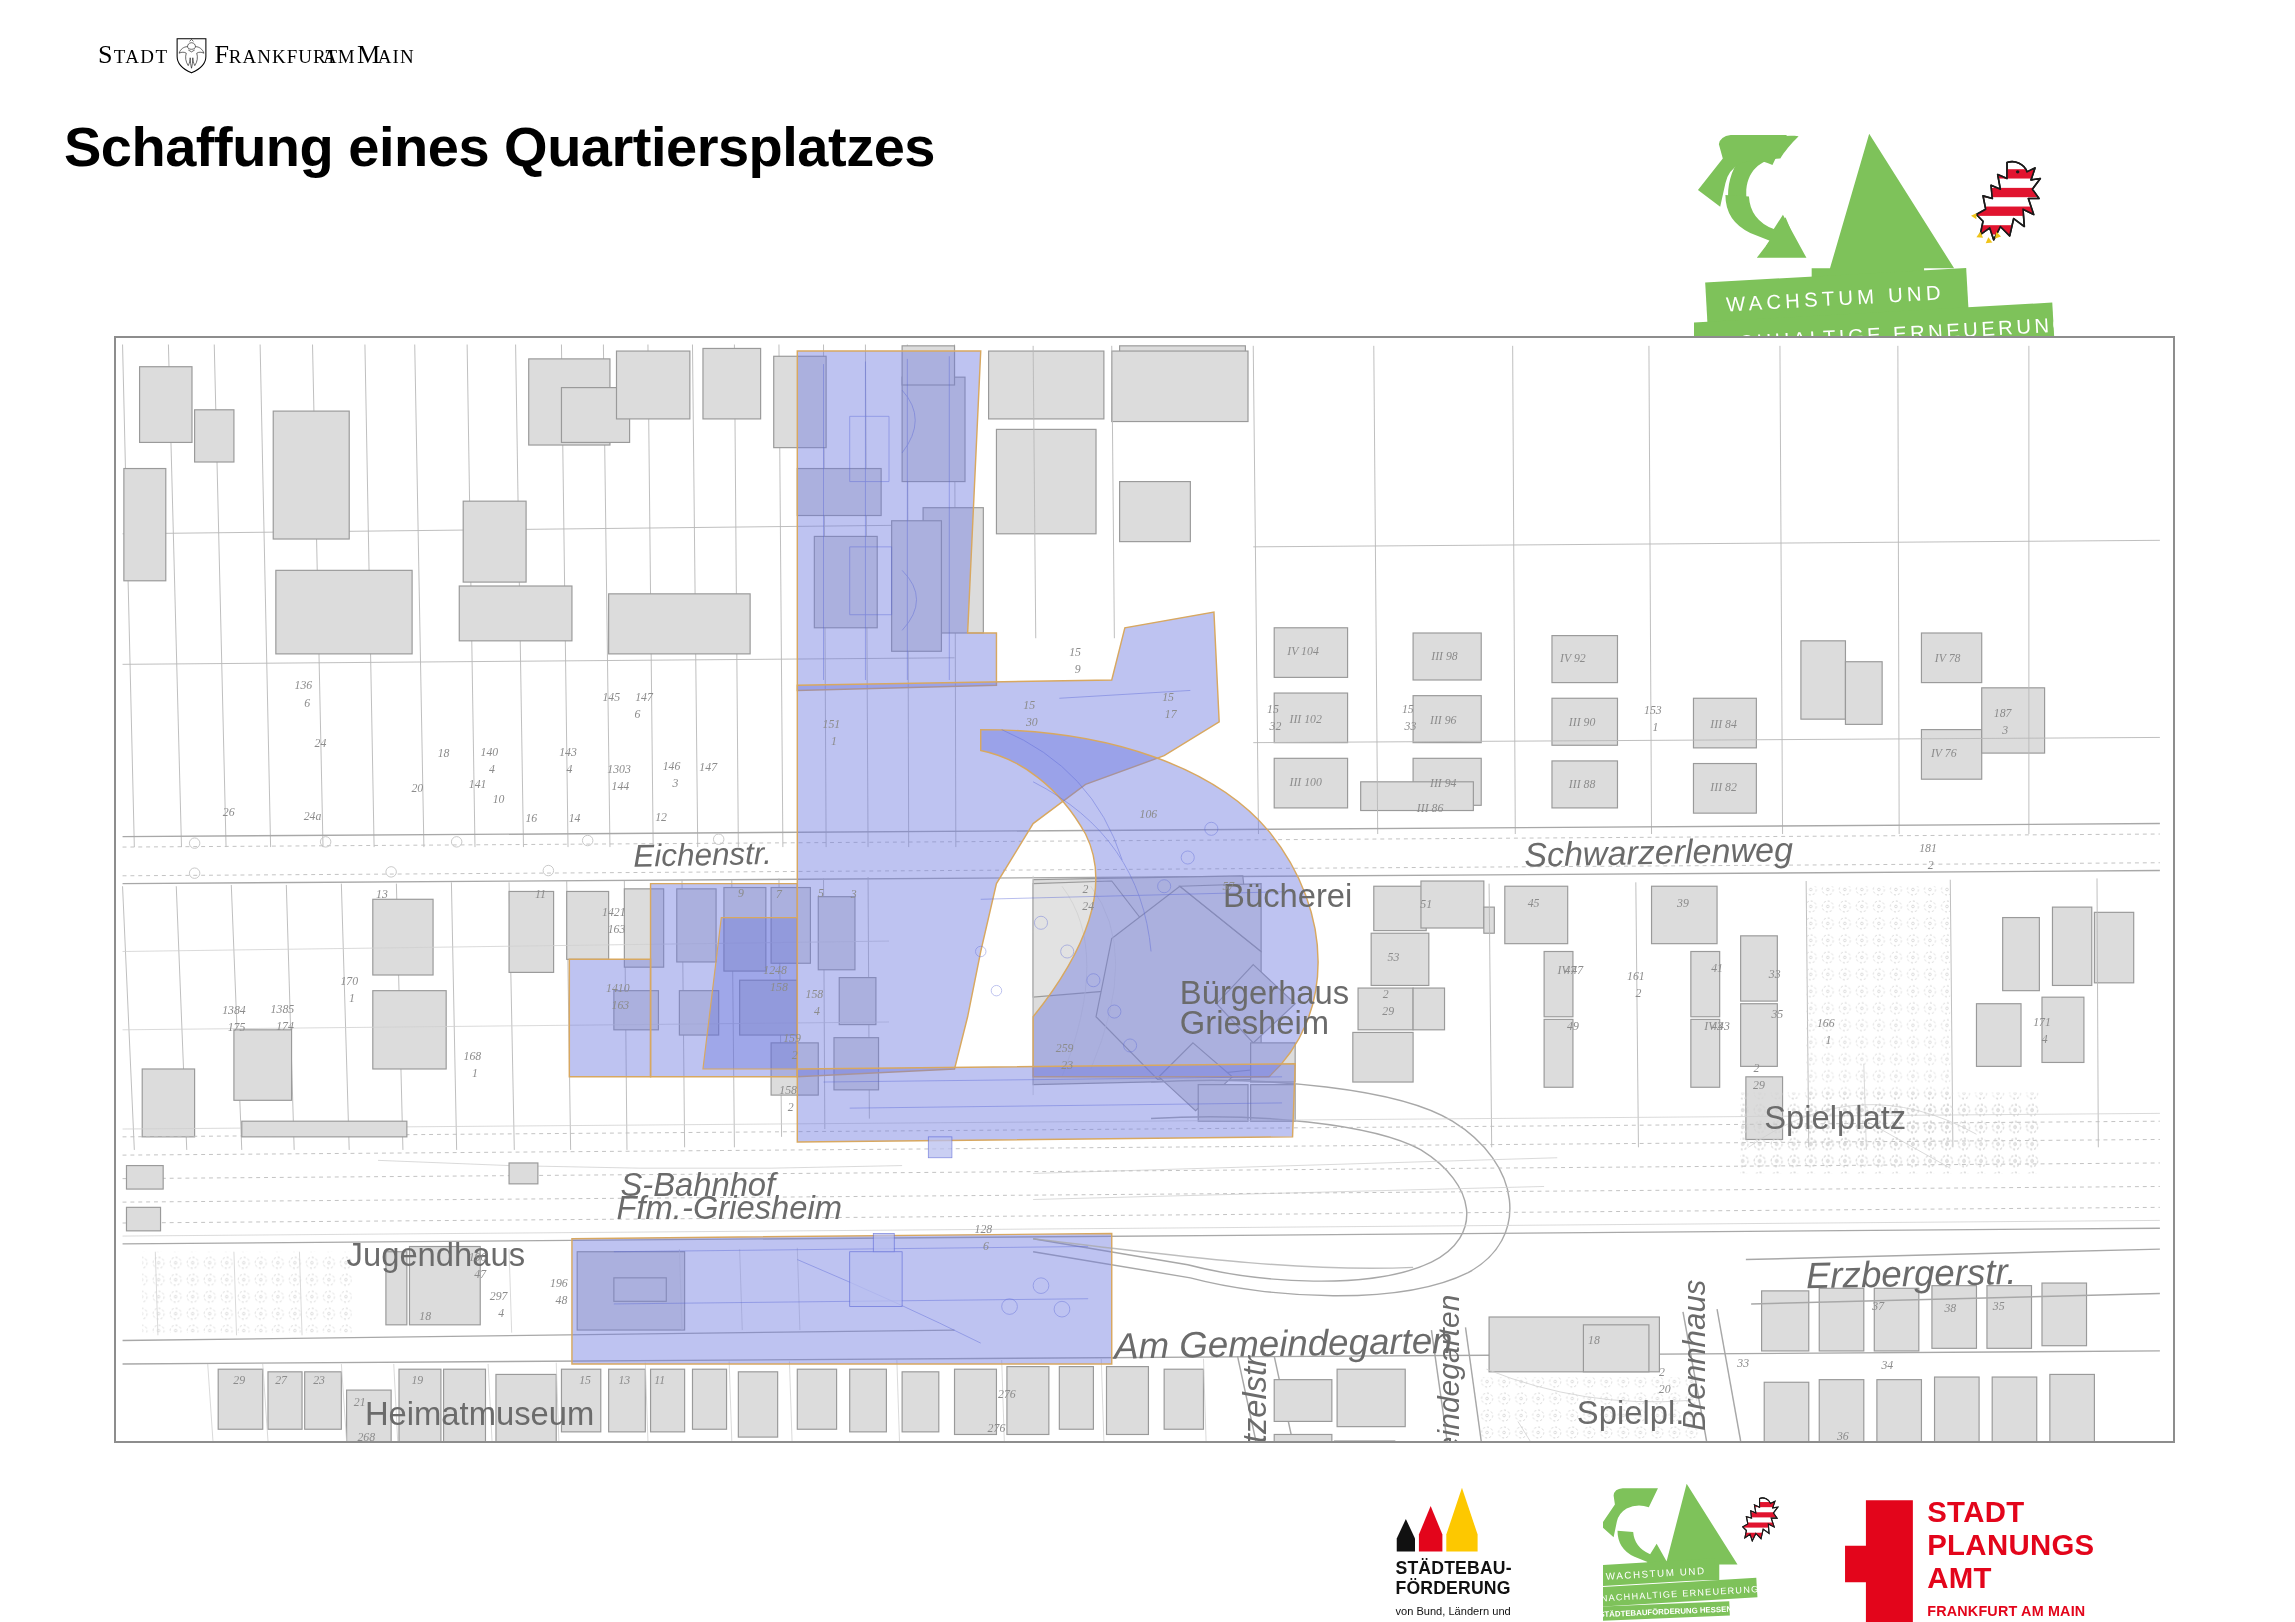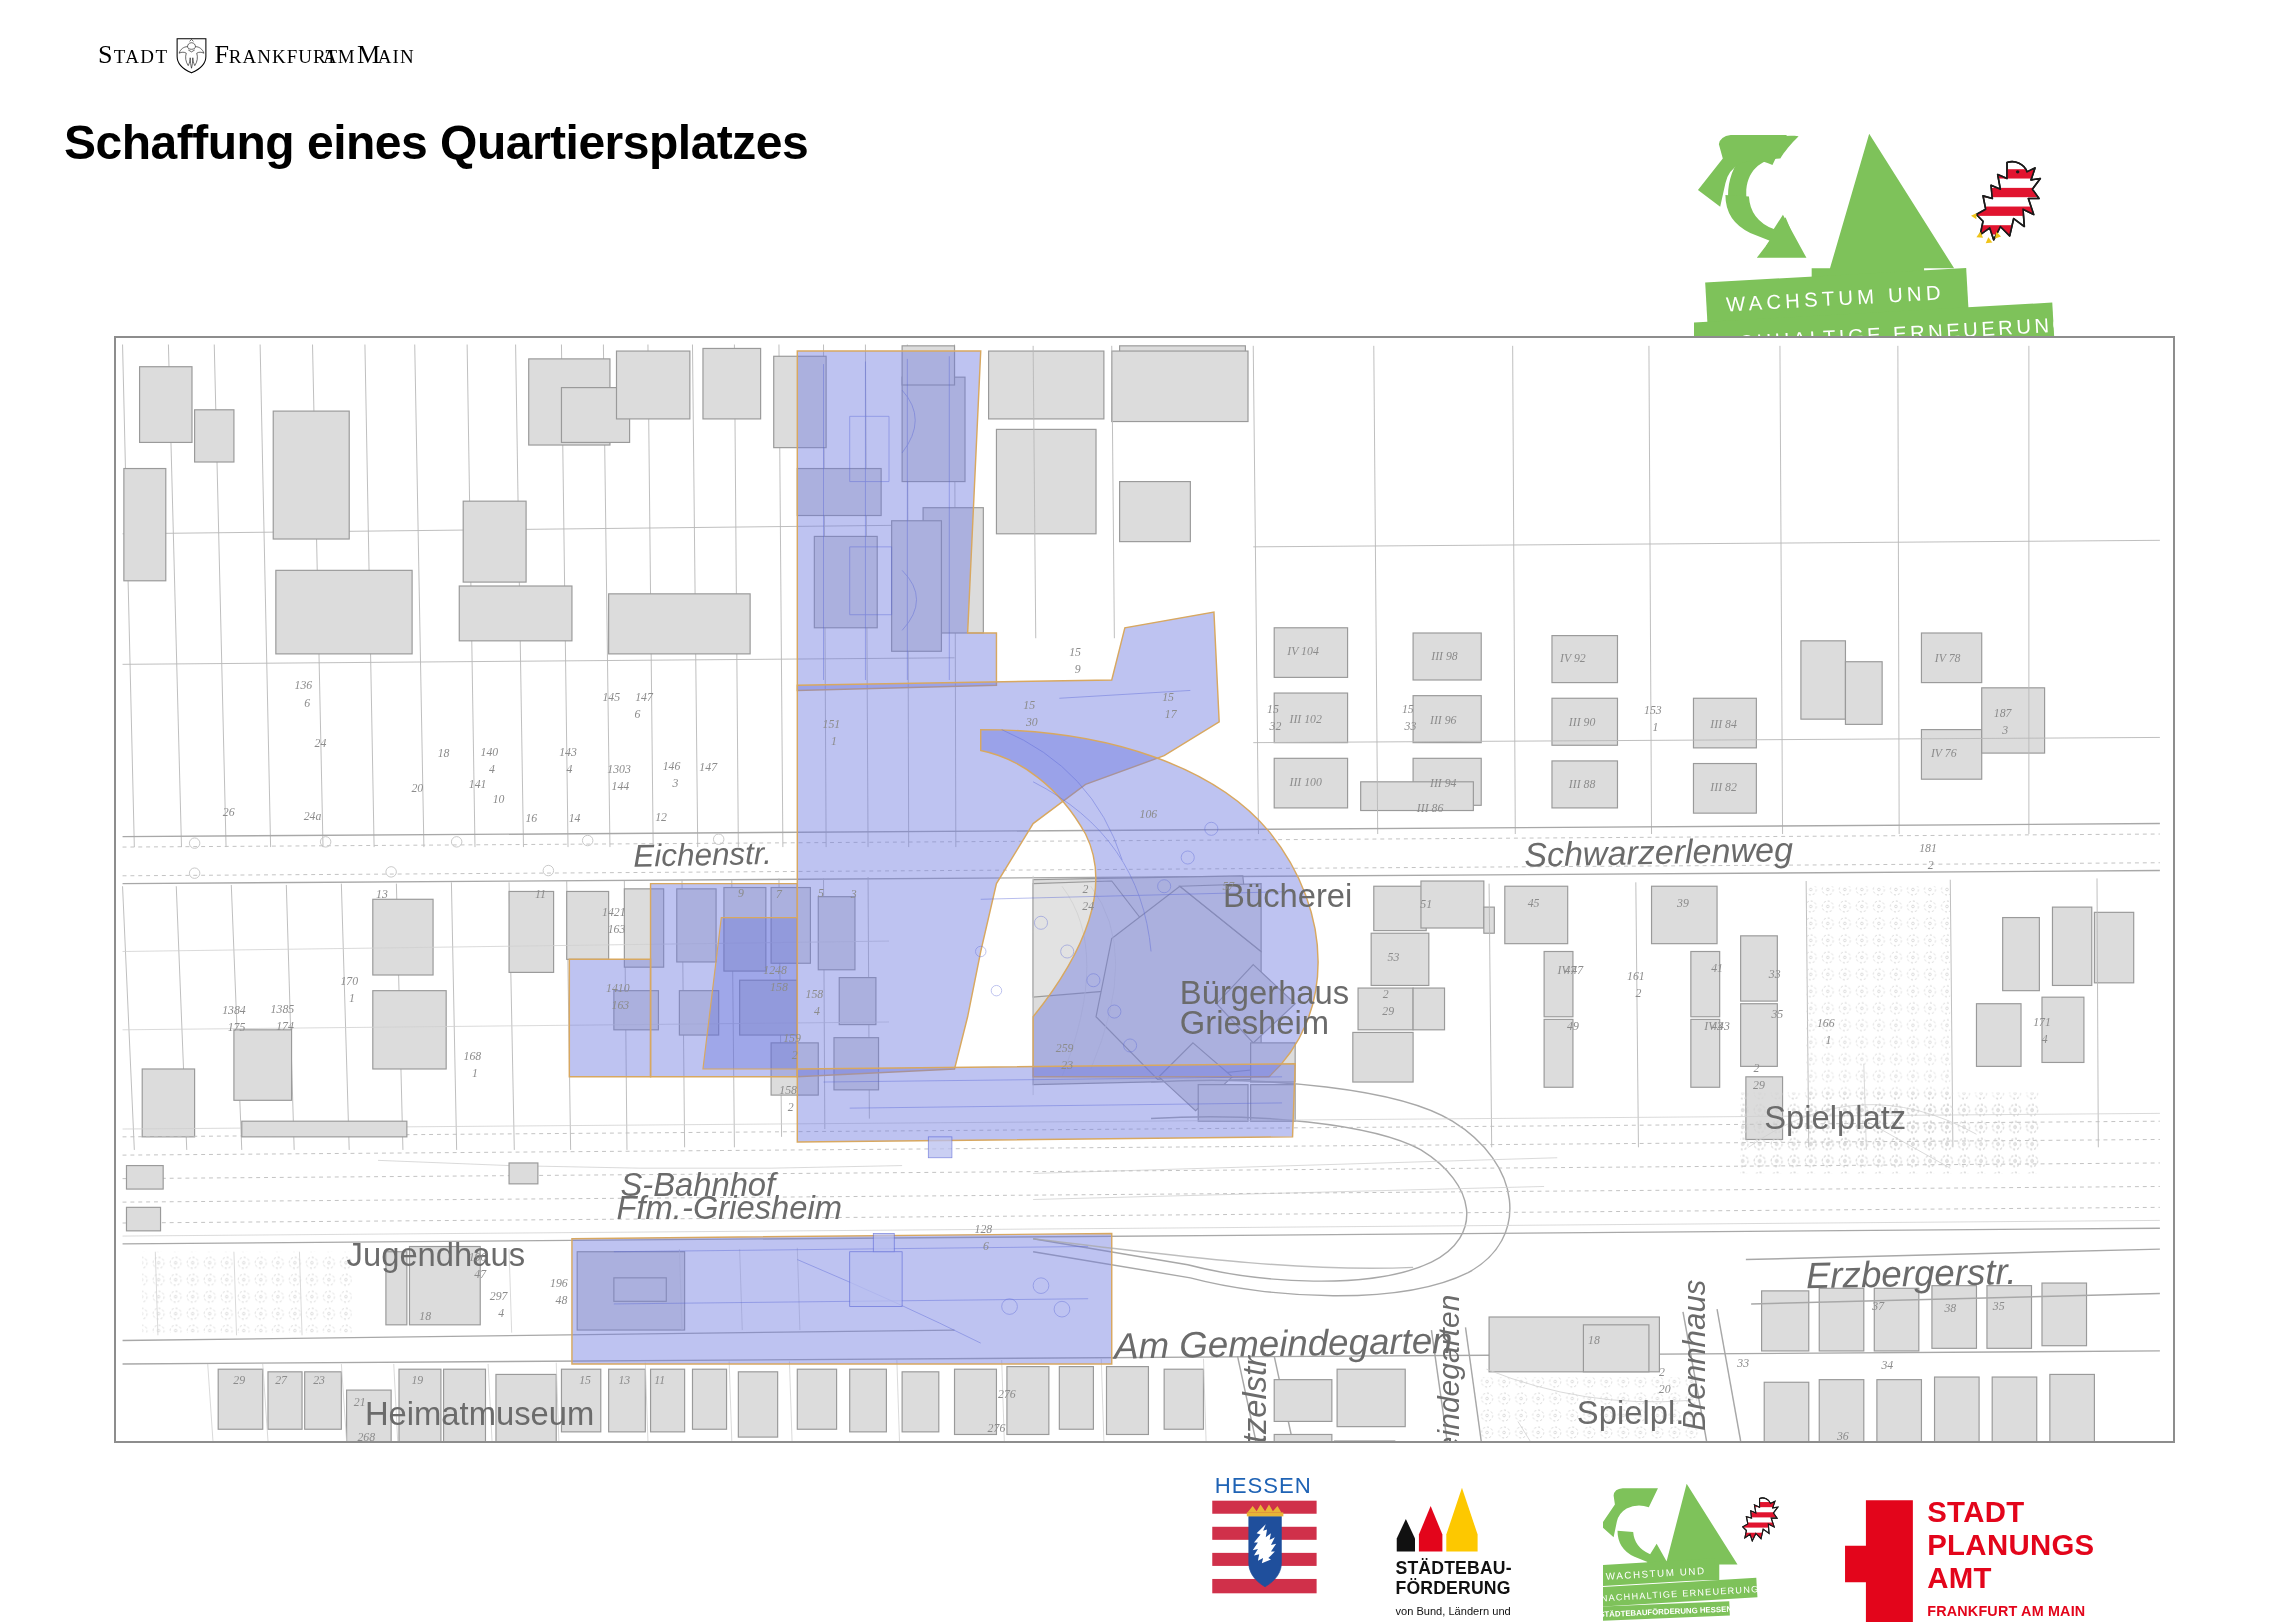--- a/index.html
+++ b/index.html
@@ -10,21 +10,21 @@
   }
   
   #city-logo{position:absolute;left:98px;top:34px;width:425px;height:39px;}
   #city-logo svg{display:block;}
   #title-block{position:absolute;left:64px;top:114px;}
   #subtitle{
     font-size:30px;font-weight:bold;color:#000;letter-spacing:-0.1px;
     font-family:"Liberation Sans", sans-serif;line-height:1.05;
   }
   #maintitle{
-    font-size:48px;font-weight:bold;color:#000;letter-spacing:-0.5px;
+    font-size:56px;font-weight:bold;color:#000;letter-spacing:-0.5px;
     margin-top:3.9px;line-height:1.05;
     font-family:"Liberation Sans", sans-serif;
   }
 
   
   #wachstum-logo{position:absolute;left:1694px;top:118px;width:451px;height:281px;}
 
   
   #map-frame{
     position:absolute;left:114px;top:336px;width:2061px;height:1107px;
@@ -796,44 +796,20 @@
         <text x="1400" y="746" class="num" text-anchor="middle">38</text>
         <text x="1345" y="745" class="num" text-anchor="middle">37</text>
         <text x="1318" y="844" class="num" text-anchor="middle">36</text>
       </g>
   </svg>
 </div>
 
 <div id="footer">
 
 
-  <div class="flogo" id="hessen-coat">
-    <svg viewBox="0 0 190 230" width="124" height="150">
-      <text x="12" y="32" font-family="Liberation Sans, sans-serif" font-size="34" fill="#1f63b5" letter-spacing="1.5">HESSEN</text>
-      <g>
-        <rect x="8" y="44" width="160" height="146" fill="#ffffff"></rect>
-        <rect x="8" y="44" width="160" height="20" fill="#d0304a"></rect>
-        <rect x="8" y="84" width="160" height="20" fill="#d0304a"></rect>
-        <rect x="8" y="124" width="160" height="20" fill="#d0304a"></rect>
-        <rect x="8" y="164" width="160" height="22" fill="#d0304a"></rect>
-      </g>
-      <g transform="translate(62,56)">
-        <path d="M2 12 H52 V84 C52 104 34 116 27 120 C20 116 2 104 2 84 Z" fill="#1f4f9c" stroke="#1f4f9c"></path>
-        <g fill="#ffffff">
-          <path d="M28 24 l-4 10 l6 -2 l-2 12 l8 -6 l-2 10 l8 -4 l-6 12
-                   l8 -2 l-8 12 l6 0 l-10 10 l4 2 l-14 6 l2 -8 l-8 4 l2 -10
-                   l-8 2 l6 -10 l-8 2 l8 -12 l-6 0 l10 -12 l-6 -2 Z"></path>
-        </g>
-        <g fill="#e8b536">
-          <path d="M0 6 l8 -10 l6 8 l6 -10 l7 10 l6 -10 l6 10 l7 -8 l6 10 Z"></path>
-          <rect x="-1" y="6" width="56" height="6"></rect>
-        </g>
-      </g>
-    </svg>
-  </div>
 
   <div class="flogo" id="staedtebau">
     <svg viewBox="0 0 260 230" width="170" height="150">
       <path d="M10 102 L24 72 L38 102 L38 122 L10 122 Z" fill="#111"></path>
       <path d="M44 96 L62 52 L80 96 L80 122 L44 122 Z" fill="#e3051b"></path>
       <path d="M86 96 L110 24 L134 96 L134 122 L86 122 Z" fill="#fdc800"></path>
       <foreignObject x="8" y="132" width="248" height="94">
         <div xmlns="http://www.w3.org/1999/xhtml">
           <div class="txt-sb">
             <div>STÄDTEBAU-</div>

